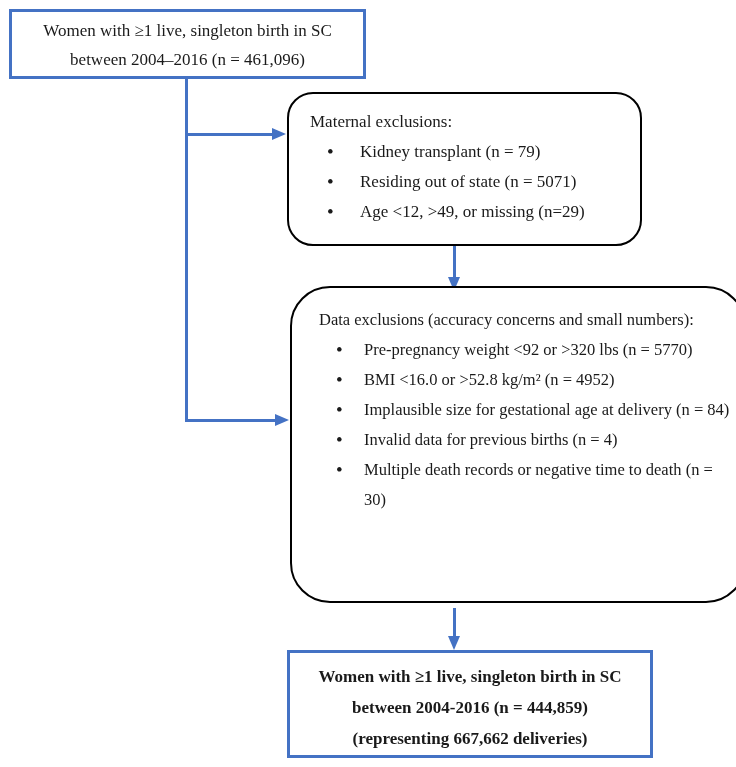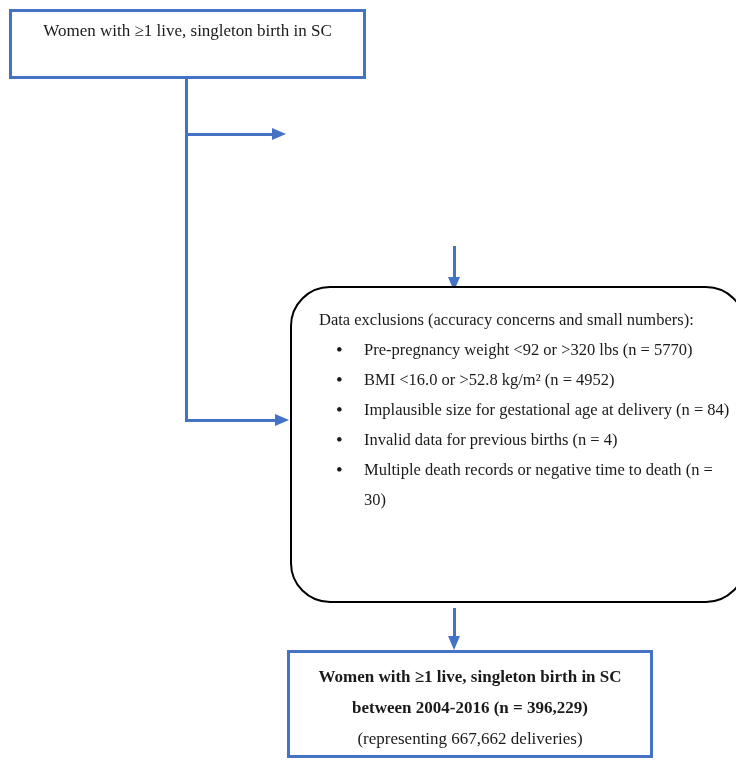--- a/index.html
+++ b/index.html
@@ -55,21 +55,21 @@
     font-size: 19px;
   }
 
   .final-box {
     left: 287px; top: 650px; width: 366px; height: 108px;
     border: 3px solid #4472C4;
     text-align: center;
     padding-top: 8px;
     font-size: 17px;
   }
-  .final-box .line { line-height: 31px; }
+  .final-box .line { line-height: 31px; font-weight: bold; }
   .final-box .bold { font-weight: bold; }
 
   
   .conn { position: absolute; background: #4472C4; }
   .head { position: absolute; width: 0; height: 0; background: transparent; }
 
   .v-main   { left: 185px; top: 79px;  width: 3px;  height: 343px; }
   .h1-shaft { left: 185px; top: 133px; width: 89px; height: 3px; }
   .h1-head  { left: 272px; top: 128px;
               border-top: 6.5px solid transparent;
@@ -91,43 +91,52 @@
               border-right: 6.5px solid transparent;
               border-top: 14px solid #4472C4; }
 </style>
 </head>
 <body>
 
 <div class="diagram">
 
   <div class="box source-box">
     <div class="line">Women with ≥1 live, singleton birth in SC</div>
+    <div class="line">between 2004–2016 (n = 461,096)</div>
   </div>
 
   <div class="conn v-main"></div>
   <div class="conn h1-shaft"></div>
   <div class="head h1-head"></div>
   <div class="conn h2-shaft"></div>
   <div class="head h2-head"></div>
   <div class="conn va-shaft"></div>
   <div class="head va-head"></div>
   <div class="conn vb-shaft"></div>
   <div class="head vb-head"></div>
 
+  <div class="box rounded-box maternal-box">
+    <div class="box-title">Maternal exclusions:</div>
+    <ul class="bullet-list">
+      <li>Kidney transplant (n = 79)</li>
+      <li>Residing out of state (n = 5071)</li>
+      <li>Age &lt;12, &gt;49, or missing (n=29)</li>
+    </ul>
+  </div>
 
   <div class="box rounded-box data-box">
     <div class="box-title">Data exclusions (accuracy concerns and small numbers):</div>
     <ul class="bullet-list">
       <li>Pre-pregnancy weight &lt;92 or &gt;320 lbs (n = 5770)</li>
       <li>BMI &lt;16.0 or &gt;52.8 kg/m² (n = 4952)</li>
       <li>Implausible size for gestational age at delivery (n = 84)</li>
       <li>Invalid data for previous births (n = 4)</li>
       <li>Multiple death records or negative time to death (n = 30)</li>
     </ul>
   </div>
 
   <div class="box final-box">
     <div class="line bold">Women with ≥1 live, singleton birth in SC</div>
-    <div class="line bold">between 2004-2016 (n = 396,229)</div>
+    <div class="line bold">between 2004-2016 (n = 444,859)</div>
     <div class="line">(representing 667,662 deliveries)</div>
   </div>
 
 </div>
 
 </body></html>

